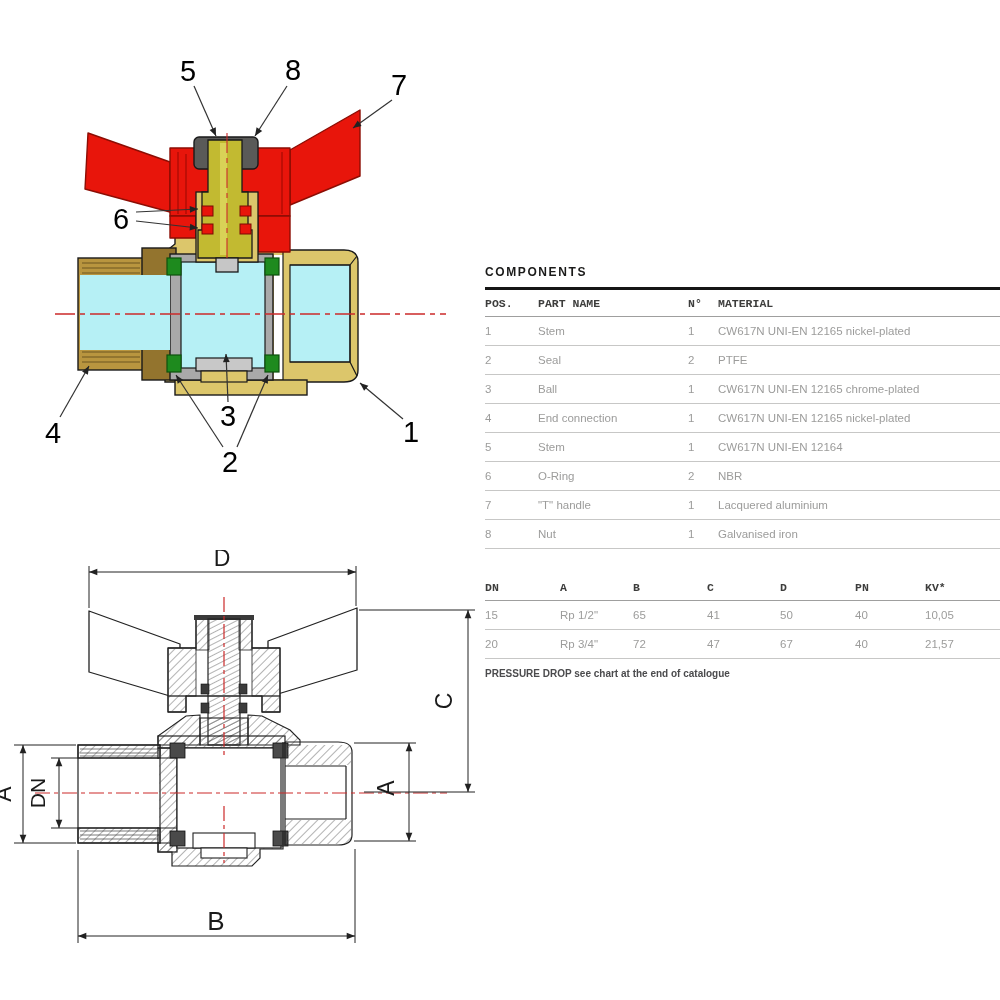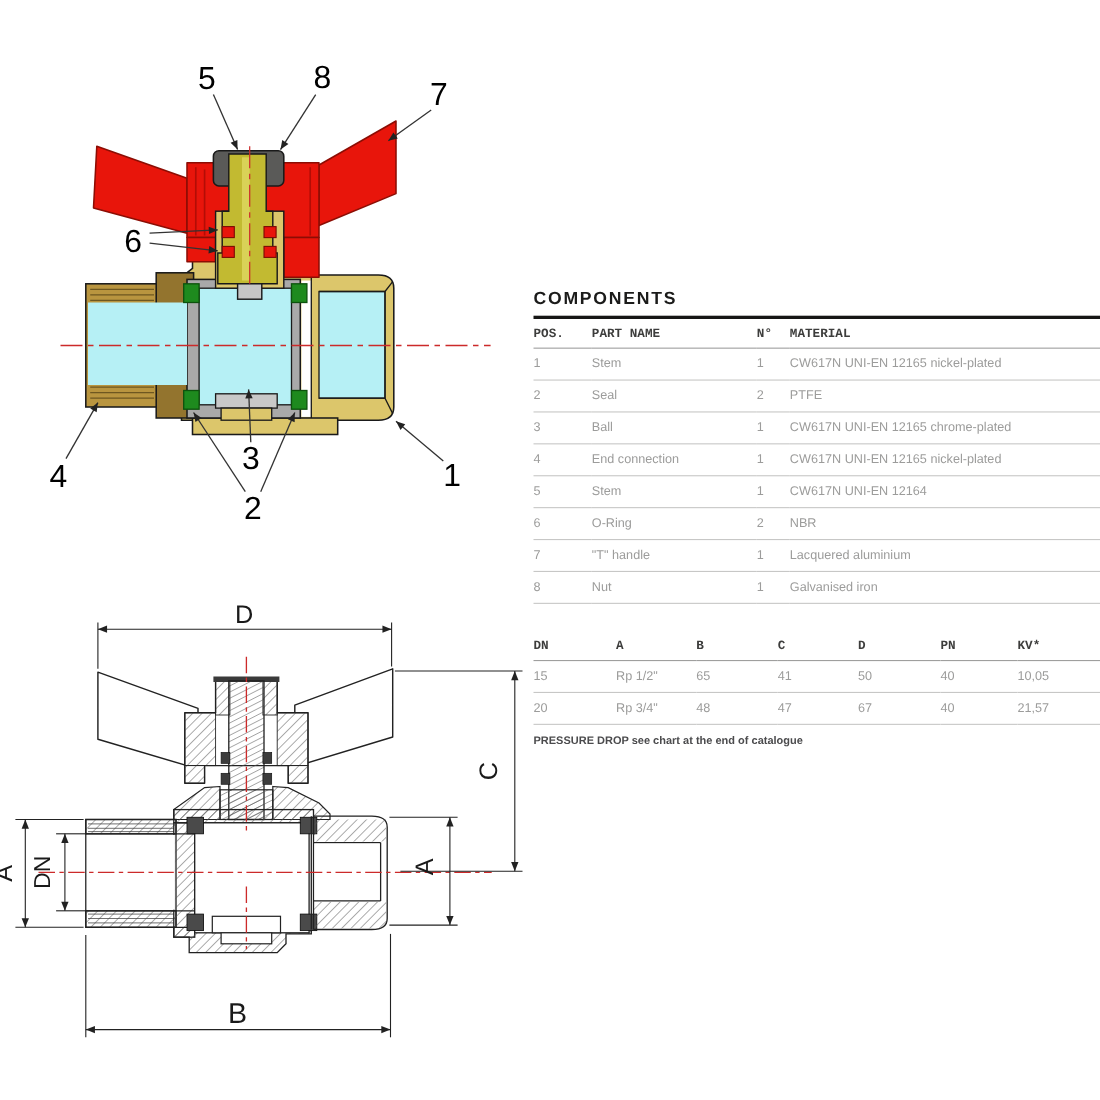--- a/index.html
+++ b/index.html
@@ -3,21 +3,21 @@
 <meta charset="utf-8">
 <style>
   html,body{margin:0;padding:0;background:#fff;}
   .page{position:relative;width:1000px;height:1000px;background:#fff;overflow:hidden;
         font-family:"Liberation Sans",sans-serif;}
   .abs{position:absolute;}
   svg text{font-family:"Liberation Sans",sans-serif;}
 
   
   .spec-panel{position:absolute;left:485px;top:262px;width:515px;}
-  .spec-title{font-size:16px;font-weight:bold;letter-spacing:1.6px;color:#1b1b1a;
+  .spec-title{font-size:12px;font-weight:bold;letter-spacing:1.6px;color:#1b1b1a;
               line-height:20px;padding-bottom:5px;border-bottom:3px solid #161615;}
   table.spec{width:100%;border-collapse:collapse;table-layout:fixed;}
   table.spec th{font-size:11.5px;font-weight:bold;color:#3d3d3c;text-align:left;
                 padding:7px 2px 6px 0;border-bottom:1px solid #9f9f9e;font-family:Liberation Mono, monospace;}
   table.spec td{font-size:11.5px;color:#9c9c9b;text-align:left;height:28px;
                 padding:0 2px 0 0;border-bottom:1px solid #c7c7c6;vertical-align:middle;}
   .dim-section{margin-top:25px;}
   .footnote{margin-top:9px;font-size:10px;font-weight:bold;color:#4b4b4d;}
 </style>
 </head>
@@ -347,21 +347,21 @@
               <td>Rp 1/2"</td>
             <td>65</td>
               <td>41</td>
             <td>50</td>
               <td>40</td>
             <td>10,05</td>
           </tr>
           <tr>
             <td>20</td>
               <td>Rp 3/4"</td>
-            <td>48</td>
+            <td>72</td>
               <td>47</td>
             <td>67</td>
               <td>40</td>
             <td>21,57</td>
           </tr>
         </tbody>
       </table>
       <div class="footnote">PRESSURE DROP see chart at the end of catalogue</div>
     </section>
 

